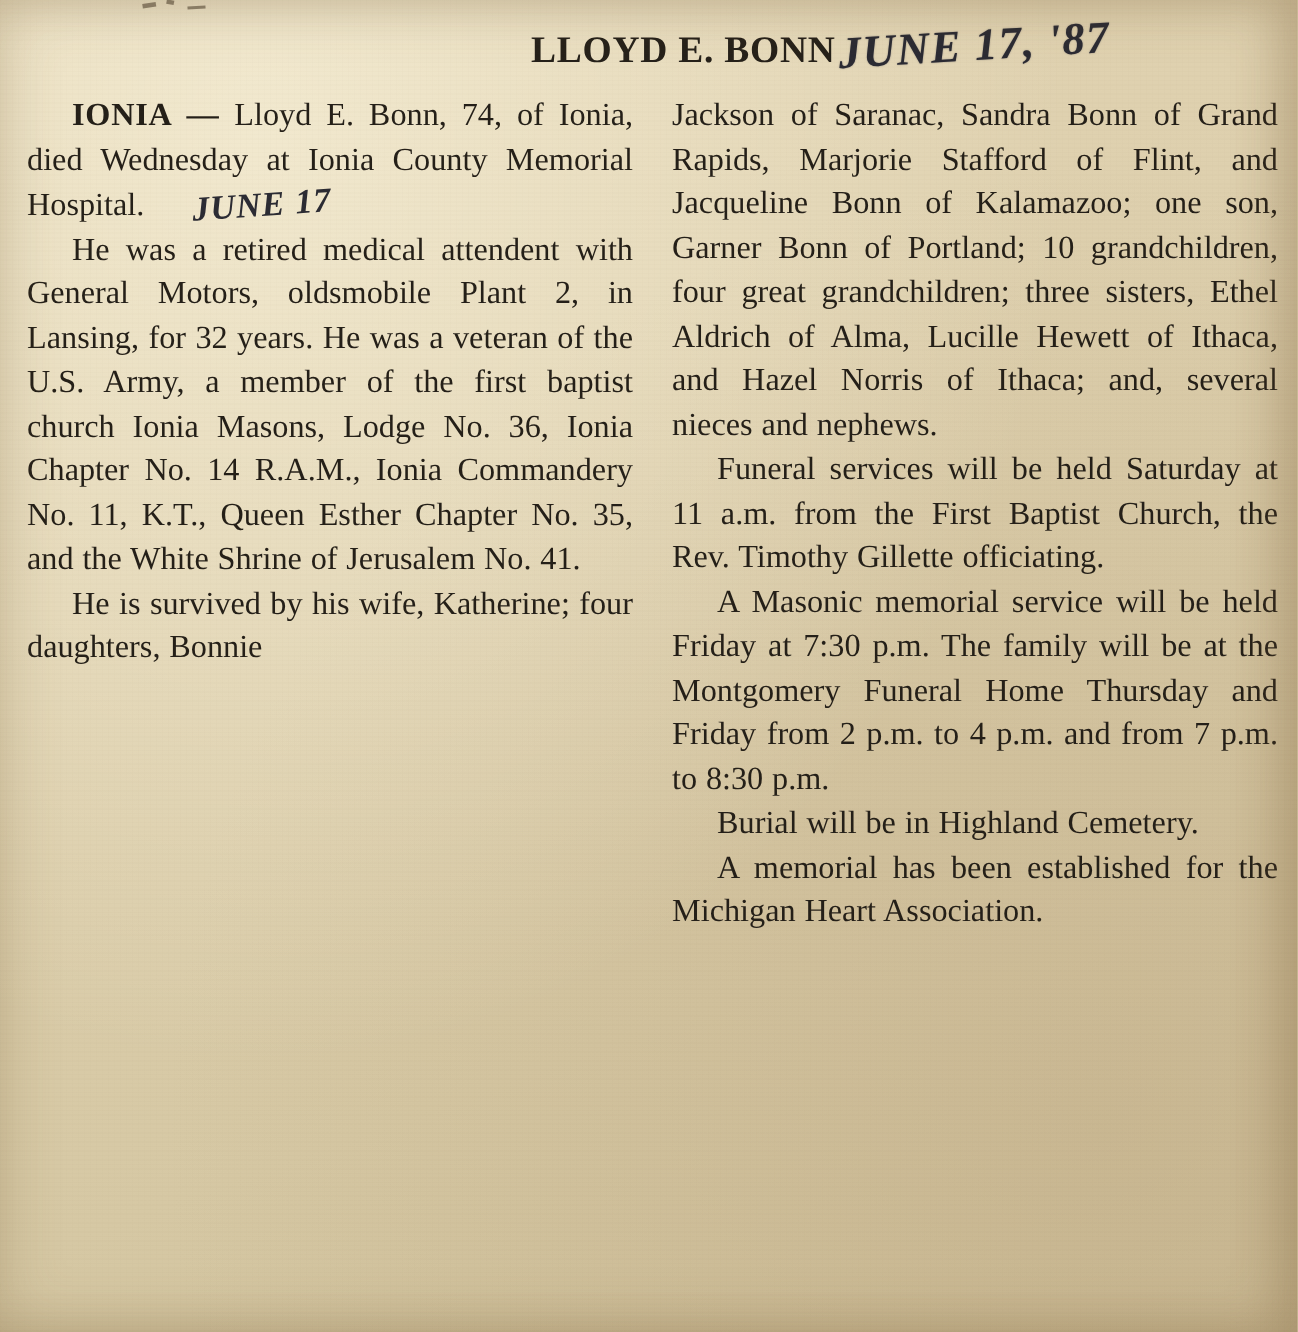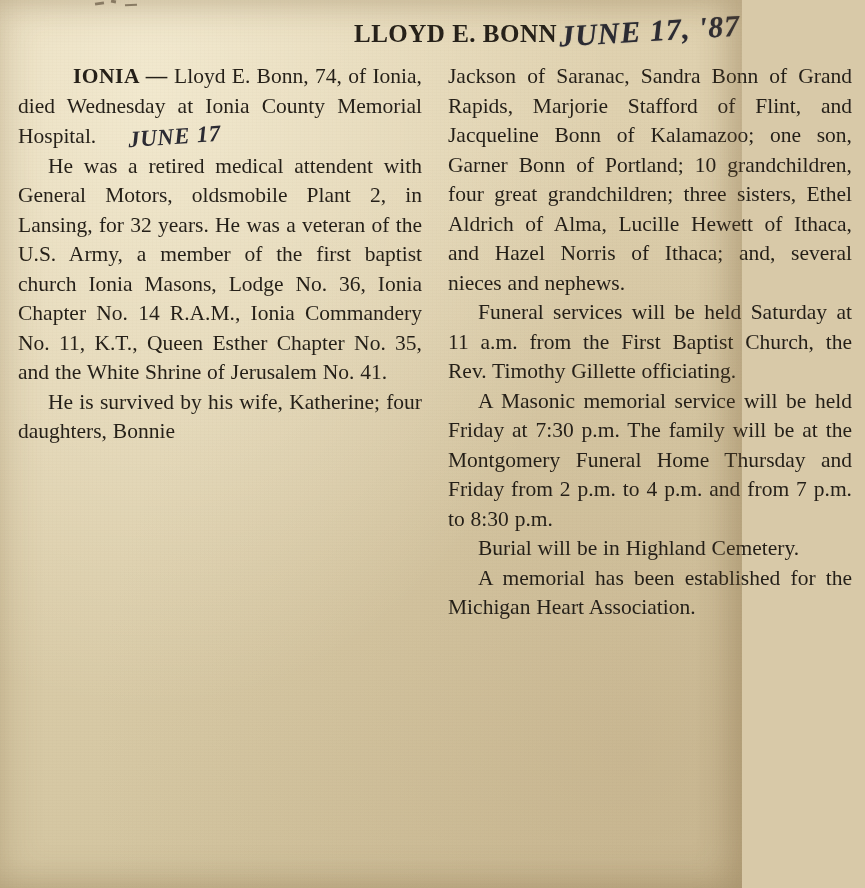--- a/index.html
+++ b/index.html
@@ -8,21 +8,21 @@
   }
   body {
     width: 865px;
     height: 888px;
     overflow: hidden;
     background: #d8c9a8;
     font-family: "Liberation Serif", serif;
   }
   #clipping {
     position: relative;
-    width: 742px;
+    width: 865px;
     height: 888px;
     background:
       radial-gradient(ellipse at 20% 10%, rgba(255,250,230,0.55), rgba(255,250,230,0) 55%),
       radial-gradient(ellipse at 85% 85%, rgba(190,168,130,0.45), rgba(190,168,130,0) 60%),
       linear-gradient(160deg, #e3d5b4 0%, #ded0ae 35%, #d6c8a4 70%, #cdbe98 100%);
     box-sizing: border-box;
     padding: 6px 14px 0 14px;
   }
   
   #grain {
@@ -118,21 +118,20 @@
     color: #241f18;
     text-align: justify;
     text-indent: 30px;
     text-justify: inter-word;
     word-spacing: 0.5px;
   }
   .col p.noindent { text-indent: 0; }
   .col p .lead {
     font-weight: bold;
     letter-spacing: 0.5px;
-    margin-left: 25px;
   }
   .col p:last-child { margin-bottom: 4px; }
 </style>
 </head>
 <body>
 
 <div id="clipping">
 
   <div class="topmarks">
     <span class="tm1"></span>

